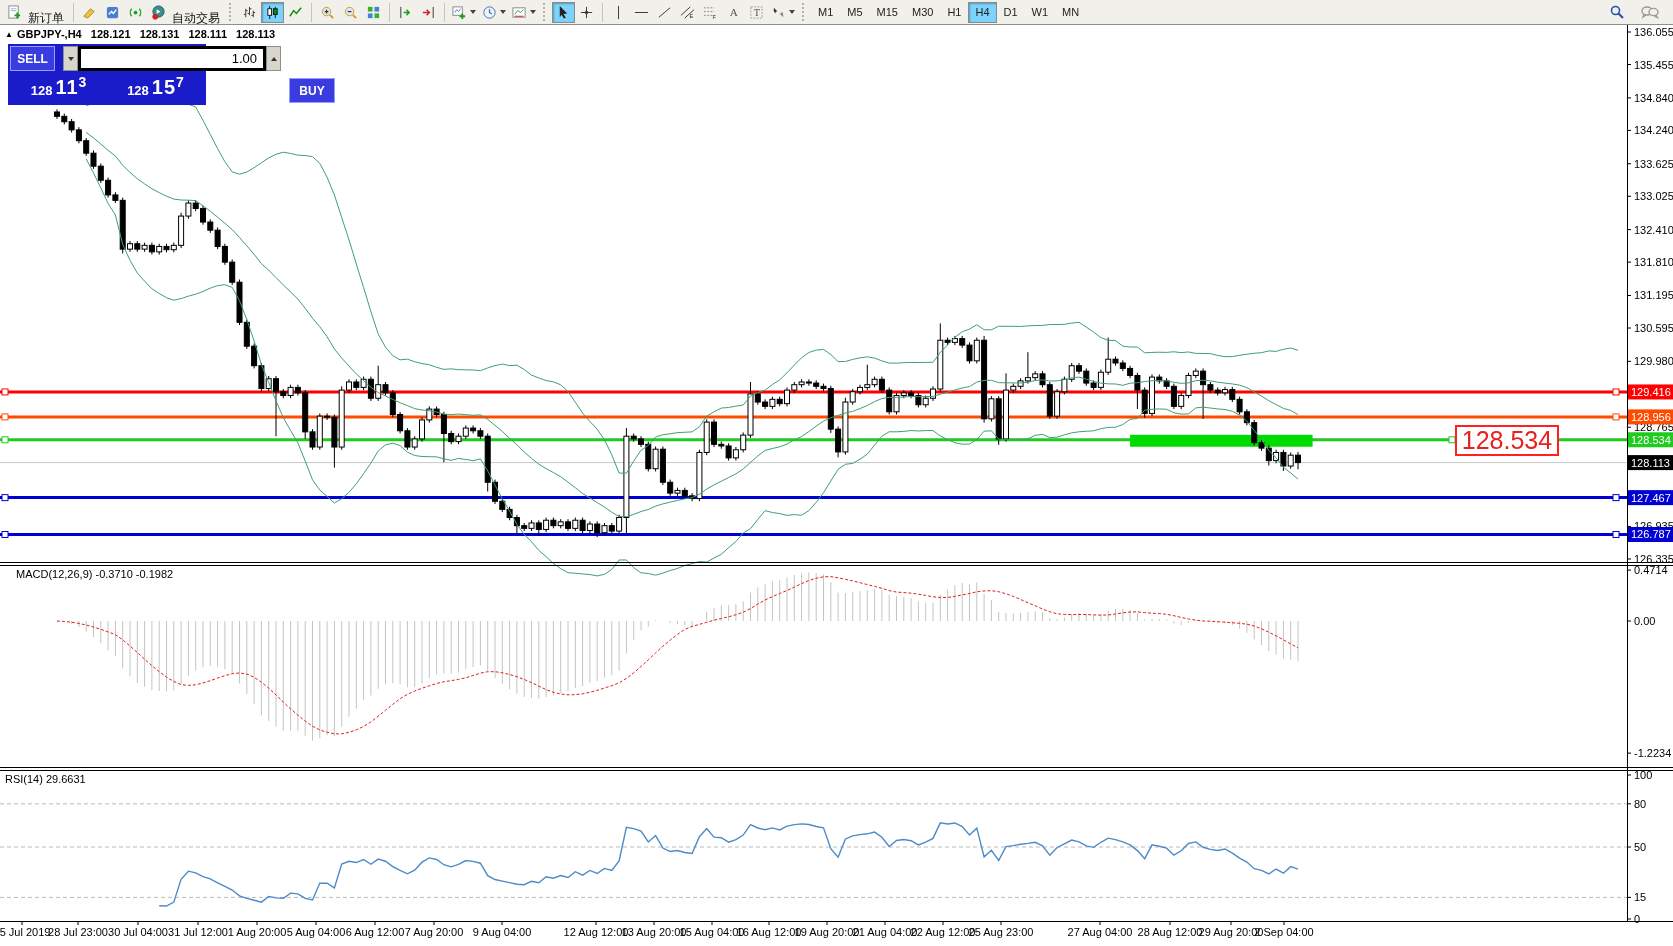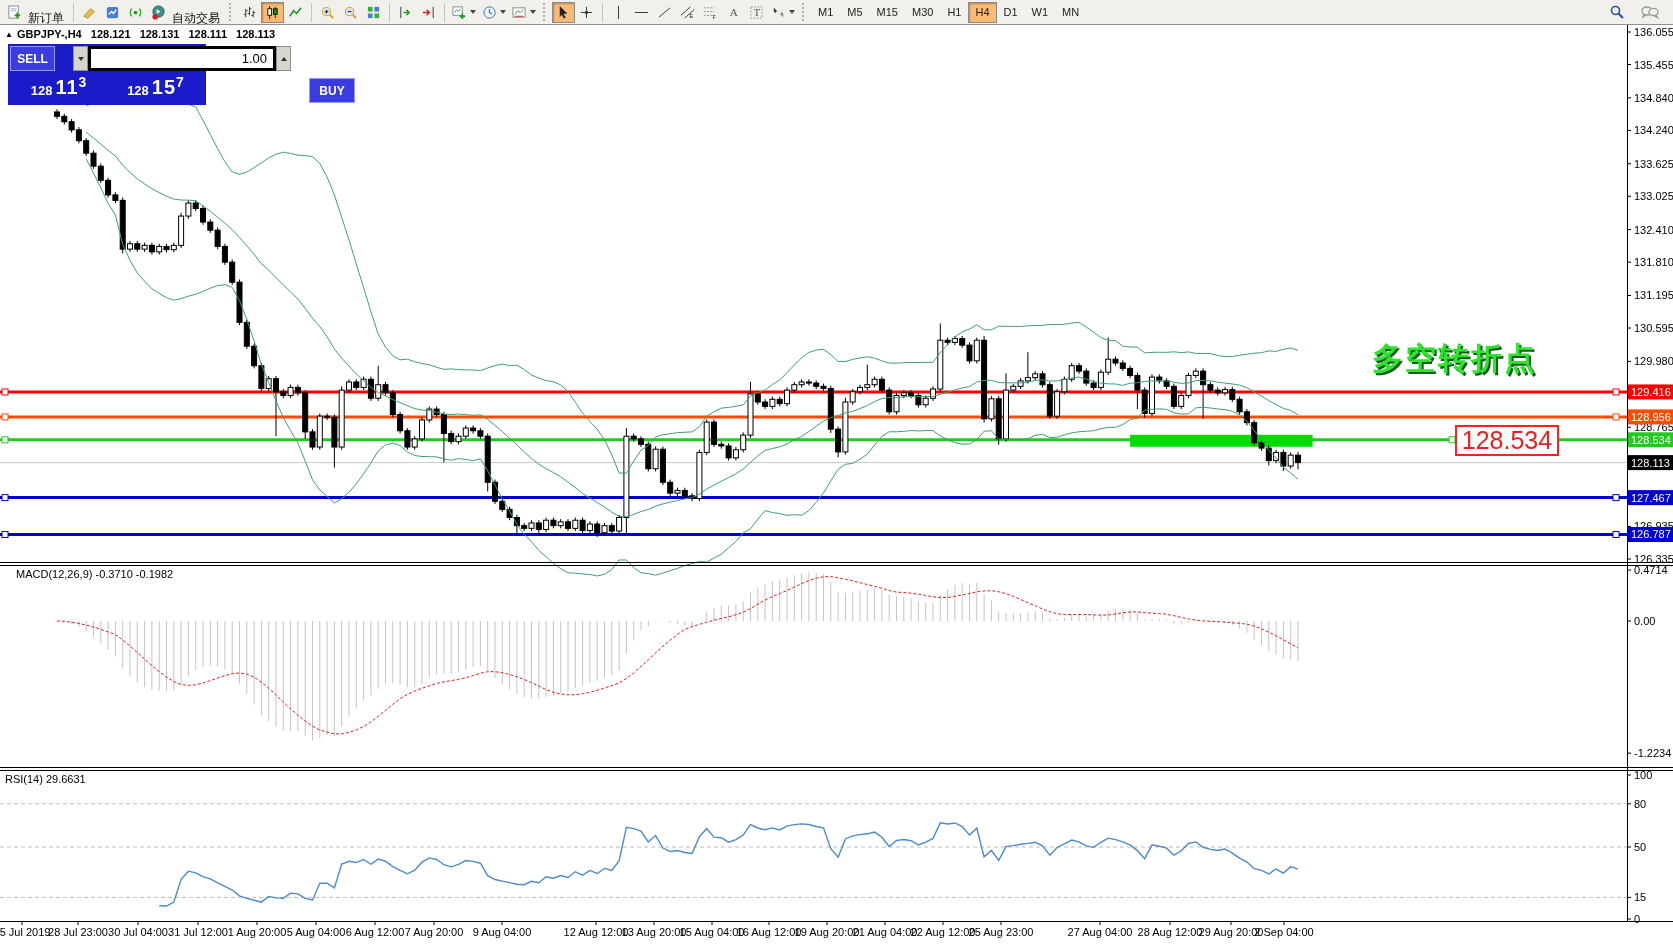--- a/index.html
+++ b/index.html
@@ -1,35 +1,35 @@
 <!DOCTYPE html>
 <html><head>
 <meta charset="utf-8">
 <style>
   html,body{margin:0;padding:0;}
   body{width:1673px;height:946px;overflow:hidden;background:#fff;font-family:"Liberation Sans",sans-serif;}
   
   .toolbar{height:25px;background:#f1f0ea;border-bottom:1px solid #8f8f8f;display:flex;align-items:center;padding:0 3px;box-sizing:border-box;}
   .tbtn{height:21px;min-width:23px;display:inline-flex;align-items:center;justify-content:center;border:1px solid transparent;background:transparent;font-size:12px;color:#222;padding:0 2px;box-sizing:border-box;cursor:default;}
-  .tbtn.active{background:#fdba74;border:1px solid #8a8a8a;box-shadow:inset 1px 1px 2px rgba(0,0,0,.28);}
+  .tbtn.active{background:#7dd3fc;border:1px solid #8a8a8a;box-shadow:inset 1px 1px 2px rgba(0,0,0,.28);}
   .tlabel{font-size:12px;color:#111;margin:12px 5px 0 2px;white-space:nowrap;}
   .sep{width:1px;height:19px;background:#c6c5bd;margin:0 4px;}
   .grip{width:3px;height:18px;border-left:2px dotted #b3b2aa;margin:0 4px;}
   .caret{width:0;height:0;border-left:3px solid transparent;border-right:3px solid transparent;border-top:4px solid #444;margin-left:3px;}
   .tf{font-size:11px;padding:0 6px;color:#222;}
   .tb-right{margin-left:auto;display:flex;align-items:center;margin-right:8px;}
   
   .workspace{position:relative;width:1673px;height:921px;background:#fff;}
   #chart-svg{position:absolute;left:0;top:0;}
   .chart-header{position:absolute;left:5px;top:3px;font-size:11px;font-weight:bold;color:#000;white-space:nowrap;}
   .chart-header .tri{font-size:8px;margin-right:4px;vertical-align:1px;}
   .chart-header span{margin-right:6px;}
   
   .trade-panel{position:absolute;left:8px;top:19px;width:198px;height:61px;background:#1b1cc9;box-sizing:border-box;padding:2px;}
-  .tp-row{display:flex;gap:18px;height:25px;}
+  .tp-row{display:flex;gap:8px;height:25px;}
   .tp-btn{background:#3b3cdf;border:1px solid #9a9bff;color:#fff;font-size:12px;font-weight:bold;height:25px;box-sizing:border-box;padding:0;cursor:default;}
   .btn-sell{flex:0 0 45px;}
   .btn-buy{flex:0 0 46px;margin-top:32px;}
   .lot-wrap{flex:1;display:flex;height:25px;}
   .spin{width:15px;background:#d8d5cd;border:1px solid #8f8f8f;box-sizing:border-box;display:flex;align-items:center;justify-content:center;padding:0;cursor:default;}
   .spin .up{width:0;height:0;border-left:3px solid transparent;border-right:3px solid transparent;border-bottom:4px solid #333;}
   .spin .down{width:0;height:0;border-left:3px solid transparent;border-right:3px solid transparent;border-top:4px solid #333;}
   .lot-input{flex:1;min-width:0;border:3px solid #000000;font-size:13px;text-align:right;padding:0 6px 0 0;font-family:"Liberation Sans",sans-serif;box-sizing:border-box;}
   .tp-prices{display:flex;height:32px;color:#fff;justify-content:center;}
   .tp-price{flex:1;display:flex;align-items:flex-end;justify-content:center;padding-bottom:1px;}
@@ -950,17 +950,16 @@
         <span class="p-sup">3</span>
       </div>
       <div class="tp-price">
         <span class="p-small">128</span>
         <span class="p-big">15</span>
         <span class="p-sup">7</span>
       </div>
     </div>
   </div>
 
-  <div class="cn-annot">多空转折点</div>
   <div class="price-box">128.534</div>
   <div class="ind-label macd-label">MACD(12,26,9) -0.3710 -0.1982</div>
   <div class="ind-label rsi-label">RSI(14) 29.6631</div>
 </div>
 
 </body></html>

